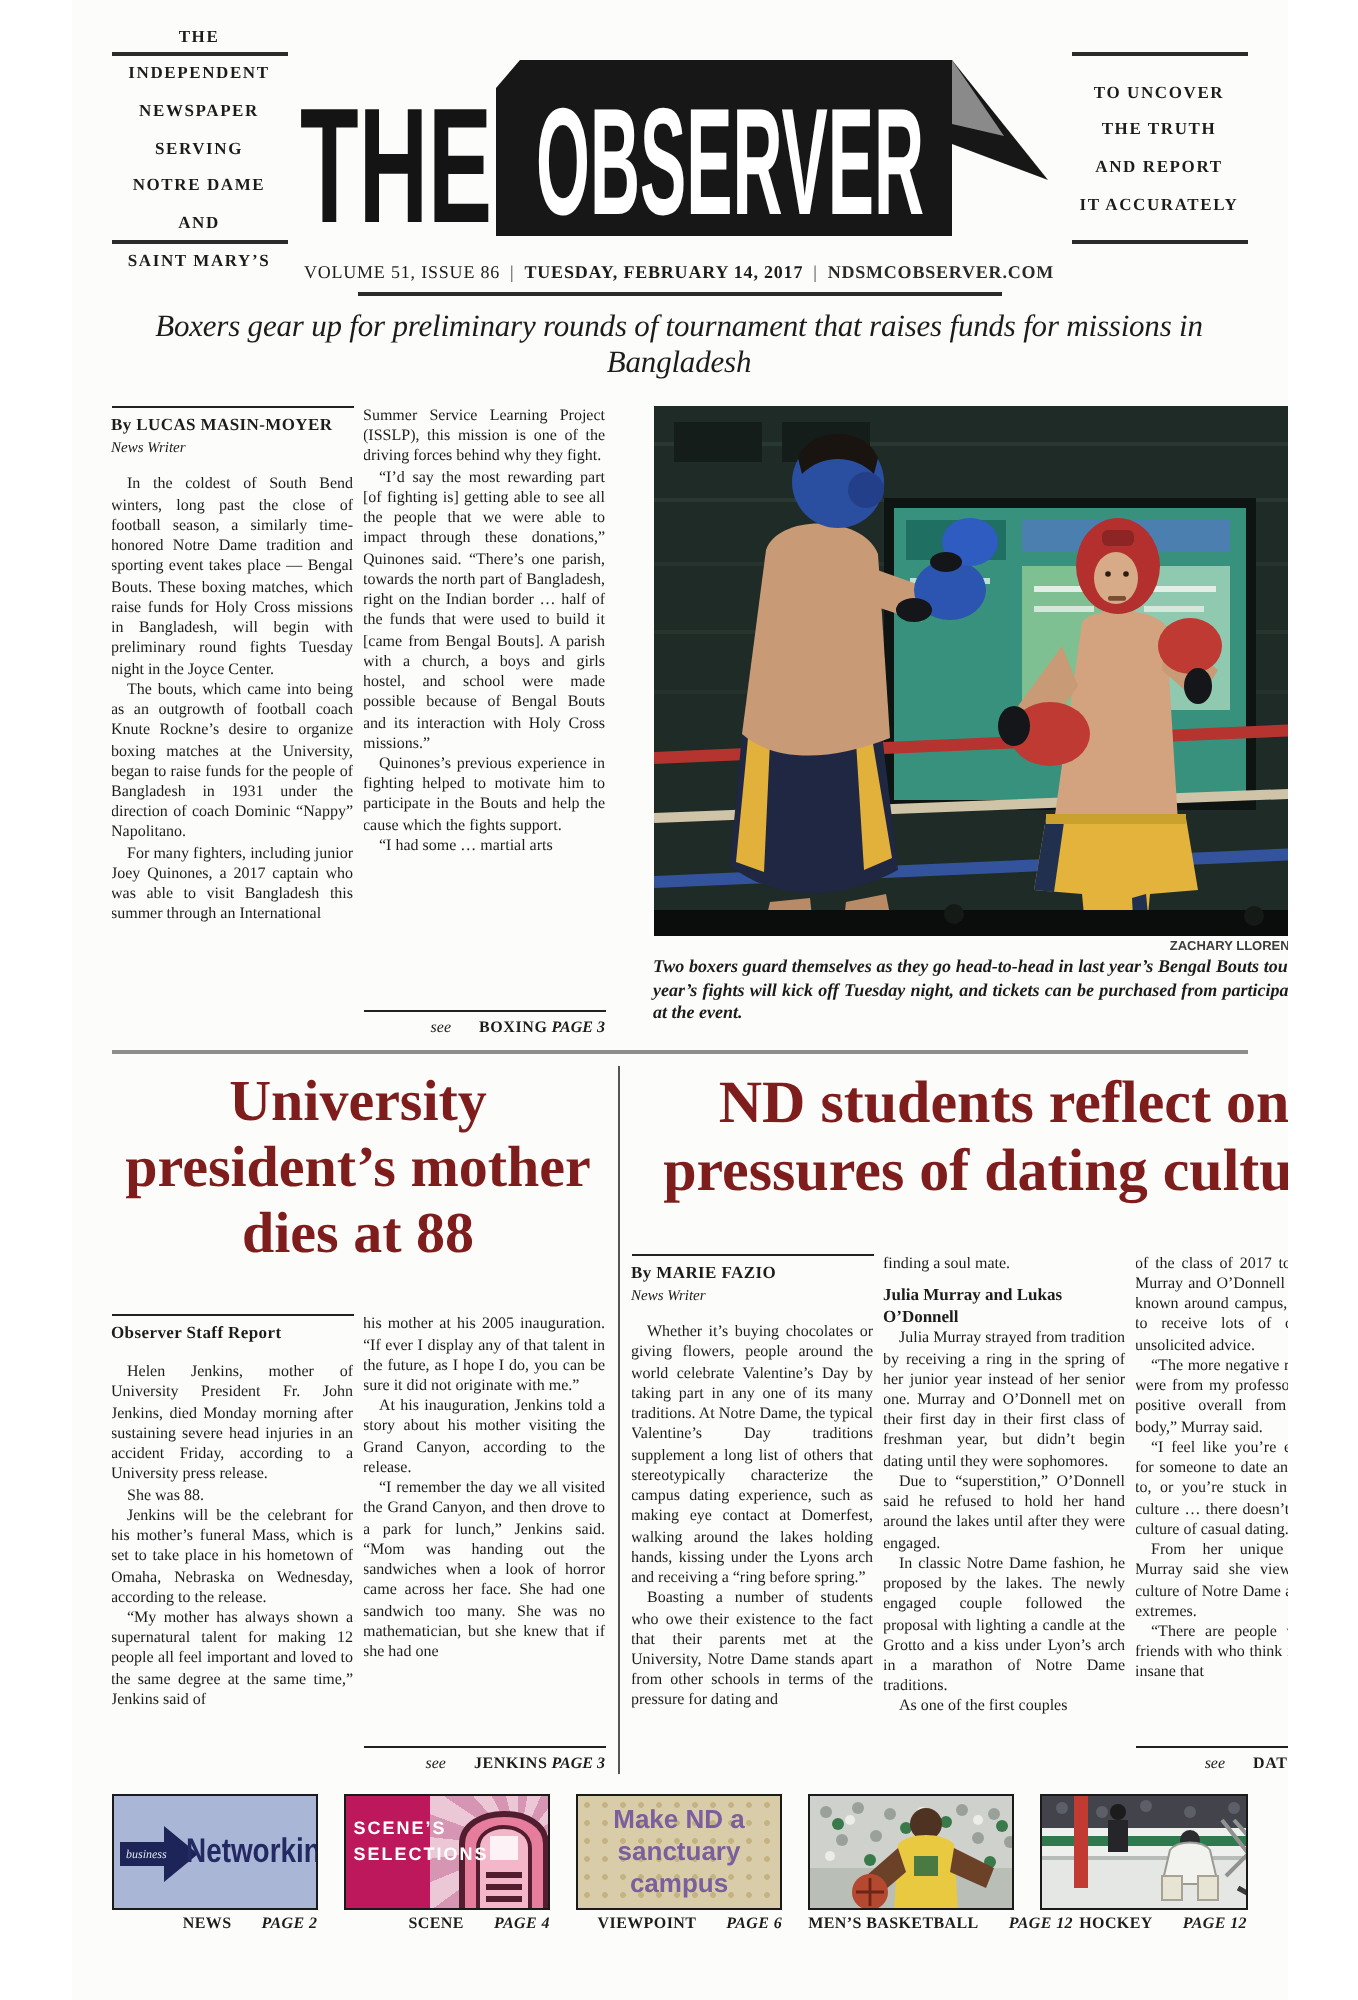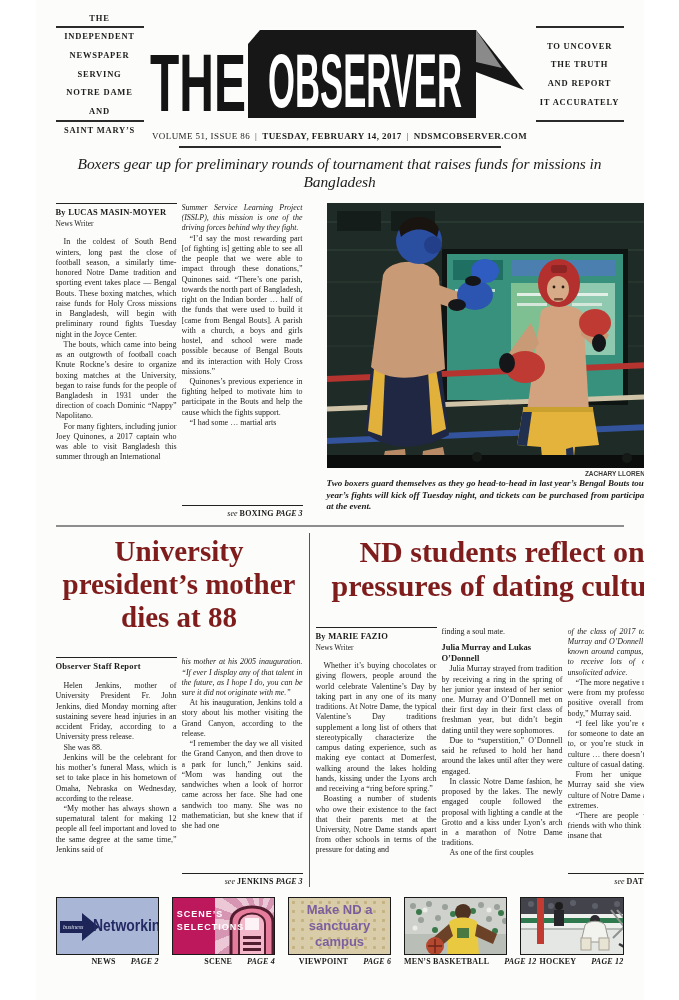--- a/index.html
+++ b/index.html
@@ -29,29 +29,29 @@
   .lead-headline{margin:7px 0 0;text-align:center;font-size:38px;font-weight:bold;
     letter-spacing:-1px;line-height:1.05;}
   .lead-deck{margin:7px 0 0;text-align:center;font-style:italic;font-size:15.5px;letter-spacing:-.1px;}
   .lead-body{display:flex;margin-top:12px;height:316px;}
   
   .col{width:121px;flex:0 0 auto;font-size:8px;line-height:1.28;text-align:justify;
     display:flex;flex-direction:column;min-height:0;}
   .col + .col{margin-left:5px;}
   .plist{flex:1 1 auto;overflow:hidden;min-height:0;}
   .para{margin:0;text-indent:8px;}
-  .cont .plist .para:first-child{text-indent:0;font-style:italic;}
+  .cont .plist .para:first-child{text-indent:0;}
   .noindent{text-indent:0;margin:0;}
   .byline-block{border-top:1.5px solid #222;padding-top:3px;margin-bottom:9px;flex:0 0 auto;}
   .byline{font-weight:bold;font-size:8.5px;letter-spacing:.2px;}
-  .byline-role{font-size:7.5px;margin-top:1px;}
+  .byline-role{font-style:italic;font-size:7.5px;margin-top:1px;}
   .jump{flex:0 0 auto;border-top:1px solid #222;margin-top:4px;padding-top:3px;
     text-align:right;font-size:8px;}
   .jump .see{font-style:italic;}
-  .jump .target{font-weight:bold;letter-spacing:.3px;}
+  .jump .target{font-weight:bold;letter-spacing:.3px;margin-left:12px;}
   .jump .pg{font-weight:bold;font-style:italic;}
   .subhead{margin:5px 0 1px;font-size:8.5px;font-weight:bold;text-indent:0;text-align:left;line-height:1.25;}
   
   .lead-photo{margin-left:24px;width:370px;flex:0 0 auto;}
   .credit{font-family:"Liberation Sans",sans-serif;font-size:6.5px;font-weight:bold;
     color:#3c3c3c;text-align:right;margin-top:2px;}
   .caption{font-size:9px;font-weight:bold;font-style:italic;line-height:1.3;margin-top:1px;text-align:justify;}
   .section-rule{border-top:2px solid #8d8d8d;margin-top:6px;}
   
   .bottom{display:flex;margin-top:6px;height:354px;}

